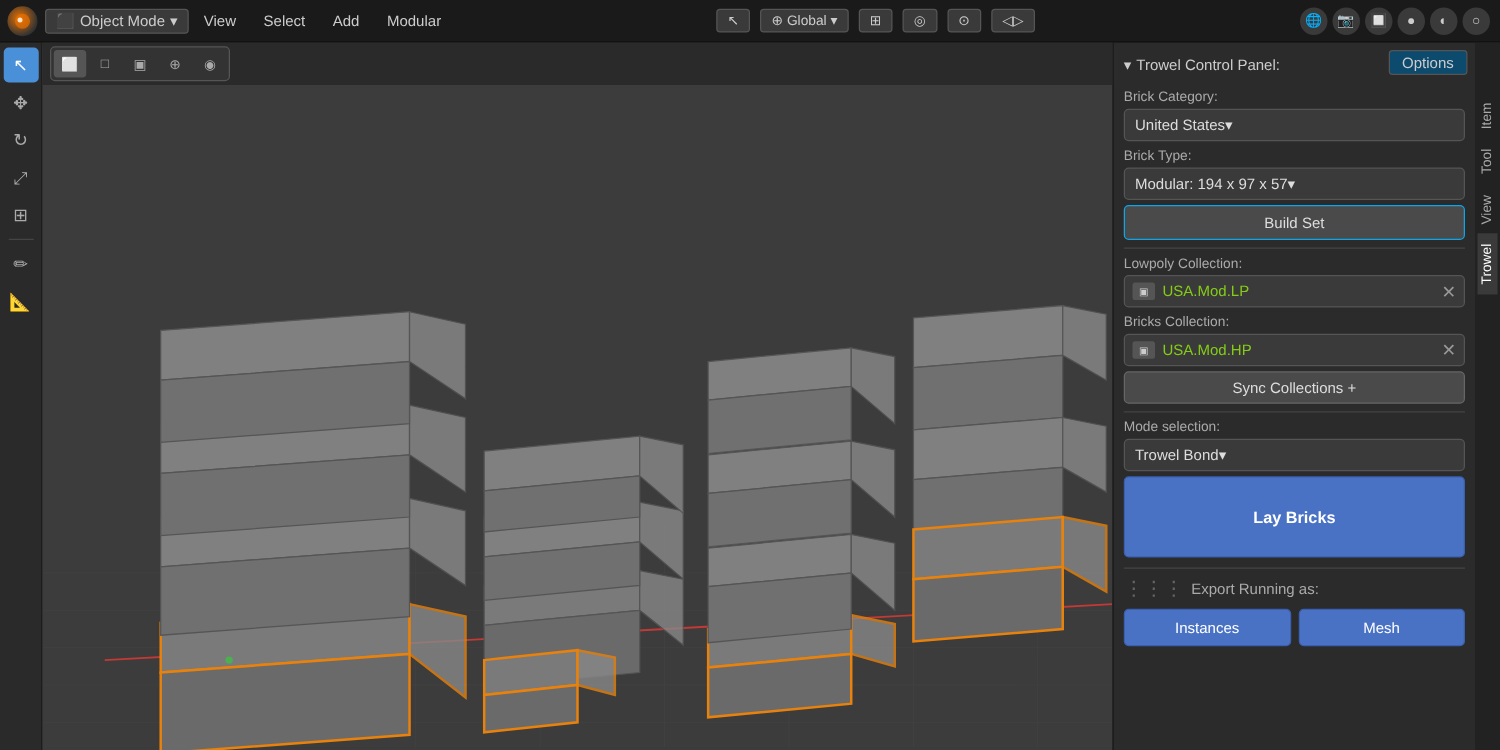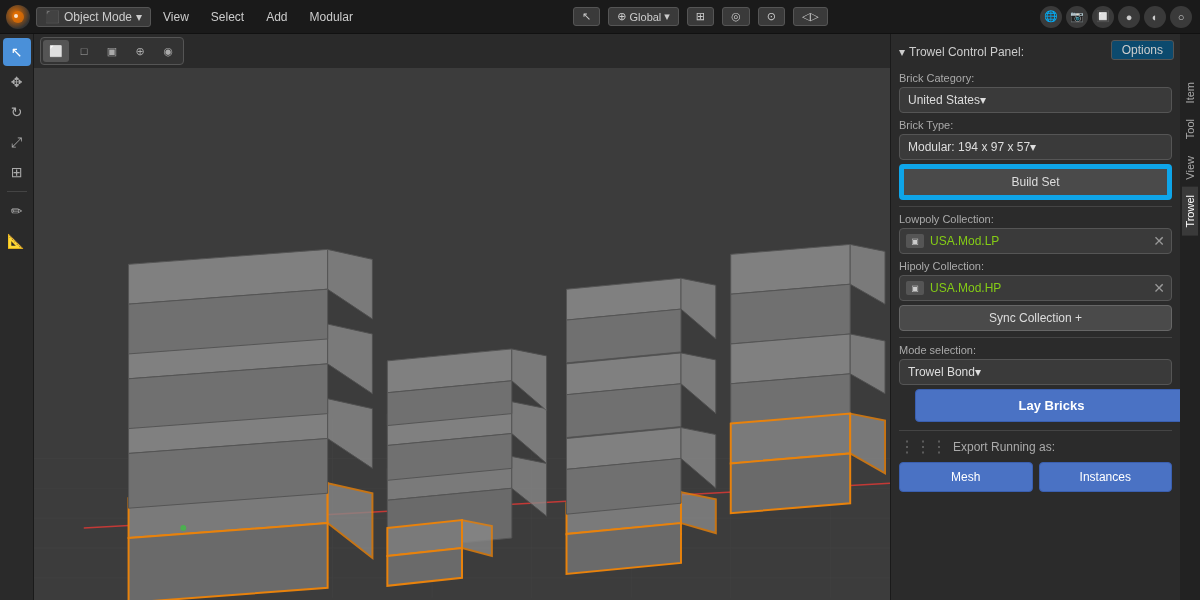--- a/index.html
+++ b/index.html
@@ -260,21 +260,21 @@
       font-size: 12px;
       display: flex;
       align-items: center;
       cursor: pointer;
       margin-bottom: 4px;
     }
 
     .panel-btn {
       width: 100%;
       background: #4a4a4a;
-      border: 5px solid #0ea5e9;
+      border: 1px solid #0ea5e9;
       border-radius: 4px;
       color: #ddd;
       padding: 6px 0;
       font-size: 12px;
       text-align: center;
       cursor: pointer;
       margin: 4px 0;
     }
 
     .collection-row {
@@ -320,26 +320,26 @@
       cursor: pointer;
       margin: 4px 0;
     }
 
     .lay-bricks-btn {
       width: 100%;
       background: #4a72c4;
       border: 1px solid #3a5fb0;
       border-radius: 4px;
       color: #fff;
-      padding: 8px 0;
+      padding: 24px 0;
       font-size: 13px;
       font-weight: bold;
       text-align: center;
       cursor: pointer;
-      margin: 4px 16px;
+      margin: 4px 0;
     }
 
     .export-section {
       margin-top: 8px;
       padding-top: 6px;
       border-top: 1px solid #444;
     }
     .export-label {
       display: flex;
       align-items: center;
@@ -602,47 +602,47 @@
 
       <div class="divider"></div>
 
       <div class="section-label">Lowpoly Collection:</div>
       <div class="collection-row">
         <div class="collection-icon">▣</div>
         <span class="collection-name">USA.Mod.LP</span>
         <span class="collection-x">✕</span>
       </div>
 
-      <div class="section-label">Hipoly Collection:</div>
+      <div class="section-label">Bricks Collection:</div>
       <div class="collection-row">
         <div class="collection-icon">▣</div>
         <span class="collection-name">USA.Mod.HP</span>
         <span class="collection-x">✕</span>
       </div>
 
-      <div class="sync-btn">Sync Collection +</div>
+      <div class="sync-btn">Sync Collections +</div>
 
       <div class="divider"></div>
 
       <div class="section-label">Mode selection:</div>
       <div class="panel-dropdown">
         <span>Trowel Bond</span>
         <span>▾</span>
       </div>
 
       <div class="lay-bricks-btn">Lay Bricks</div>
 
       <div class="export-section">
         <div class="export-label">
           <span class="export-dots">⋮⋮⋮</span>
           <span>Export Running as:</span>
         </div>
         <div class="export-btns">
+          <div class="export-btn">Instances</div>
           <div class="export-btn">Mesh</div>
-          <div class="export-btn">Instances</div>
         </div>
       </div>
 
     </div>
 
     <div class="panel-tabs">
       <div class="panel-tab">Item</div>
       <div class="panel-tab">Tool</div>
       <div class="panel-tab">View</div>
       <div class="panel-tab active">Trowel</div>

